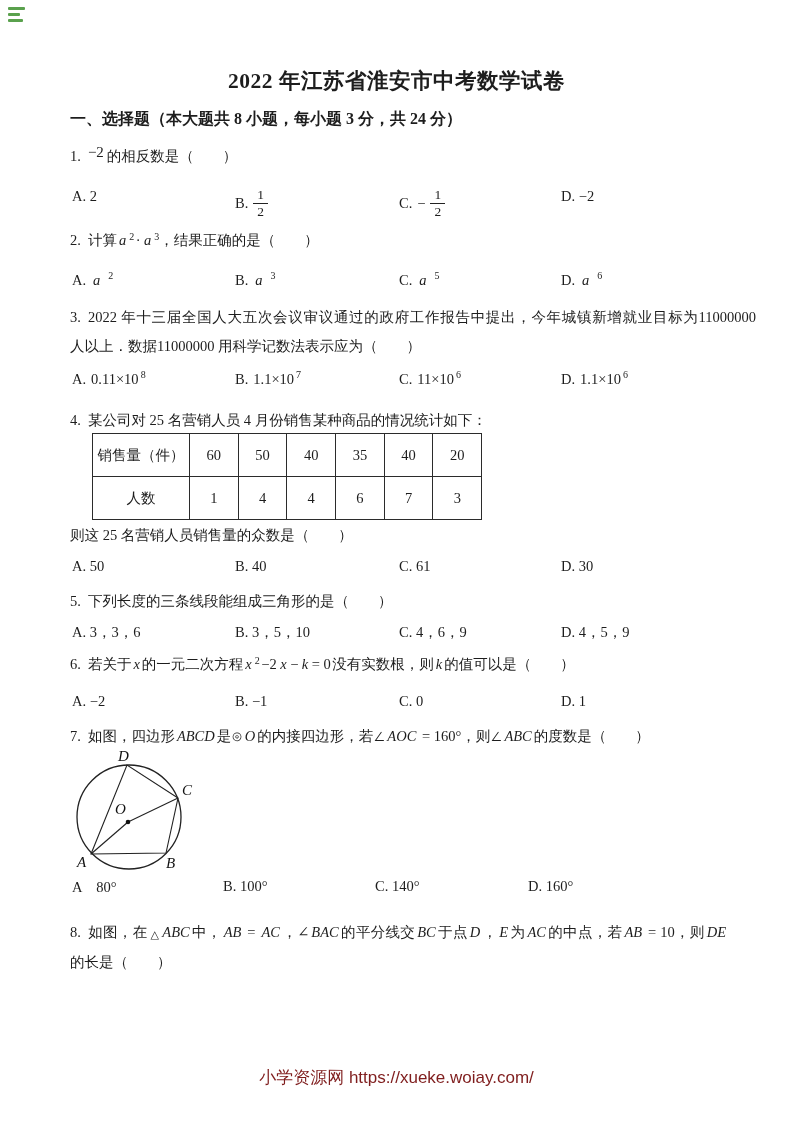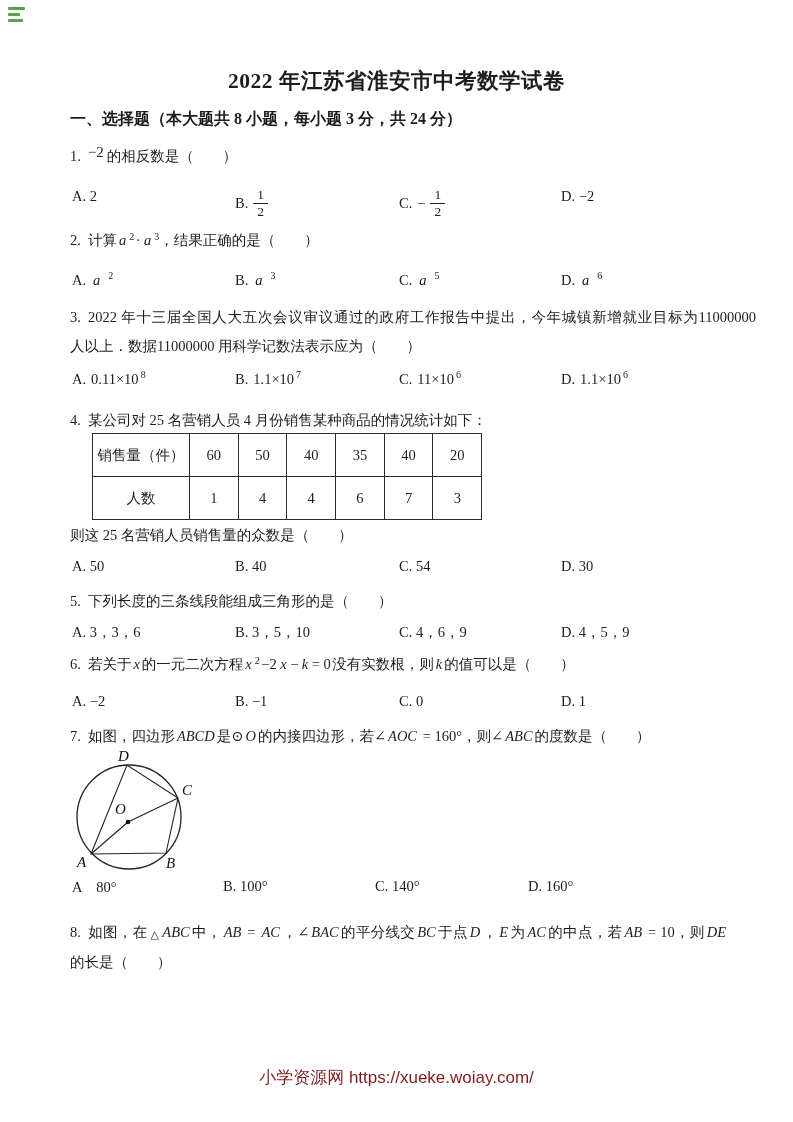--- a/index.html
+++ b/index.html
@@ -1,21 +1,21 @@
 <!DOCTYPE html>
 <html><head>
 <meta charset="utf-8">
 <style>
   html,body{margin:0;padding:0;background:#ffffff;}
   .page{position:relative;width:793px;height:1122px;background:#fff;overflow:hidden;
         font-family:"Liberation Serif","DejaVu Serif",serif;color:#1d1d1d;}
   .abs{position:absolute;}
   .title{left:0;top:66px;width:793px;text-align:center;font-weight:bold;font-size:21.5px;letter-spacing:0.5px;}
   .heading{left:70px;top:109px;font-weight:bold;font-size:16px;}
-  .stem{left:70px;font-size:14.5px;white-space:nowrap;}
+  .stem{left:70px;font-size:14.5px;white-space:nowrap;font-family:Liberation Serif, serif;}
   .stemwrap{left:70px;font-size:14.5px;}
   .just{text-align:justify;text-align-last:justify;}
   .qno{margin-right:7px;}
   .optrow{left:0;width:647px;font-size:14.5px;height:22px;}
   .opt{position:absolute;white-space:nowrap;display:inline-flex;align-items:center;gap:5px;}
   .c1{left:72px}.c2{left:235px}.c3{left:399px}.c4{left:561px}
   .q7c1{left:72px}.q7c2{left:223px}.q7c3{left:375px}.q7c4{left:528px}
   .v{font-style:italic;margin:0 2px;}
   .meq{margin:0 1.5px;}
   .sup{font-size:10px;position:relative;top:-5.5px;margin-left:1px;}
@@ -158,21 +158,21 @@
       <td>3</td>
     </tr>
   </tbody>
     </table>
   <div class="abs stem" style="top:526px">
     <span>则这 25 名营销人员销售量的众数是（　　）</span>
   </div>
   <div class="abs optrow" style="top:558px">
     <span class="opt c1">A. 50</span>
     <span class="opt c2">B. 40</span>
-    <span class="opt c3">C. 54</span>
+    <span class="opt c3">C. 61</span>
     <span class="opt c4">D. 30</span>
   </div>
 
   <div class="abs stem" style="top:592px">
     <span class="qno">5.</span><span>下列长度的三条线段能组成三角形的是（　　）</span>
   </div>
   <div class="abs optrow" style="top:623px">
     <span class="opt c1">A. 3，3，6</span>
     <span class="opt c2">B. 3，5，10</span>
     <span class="opt c3">C. 4，6，9</span>

